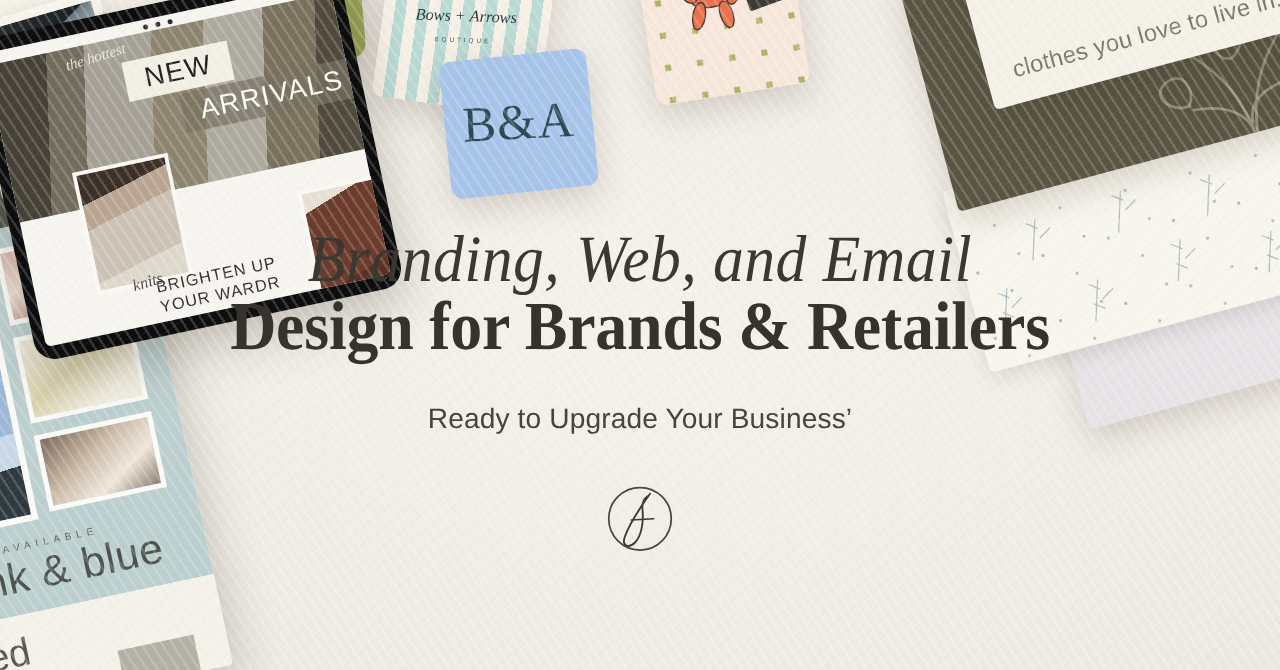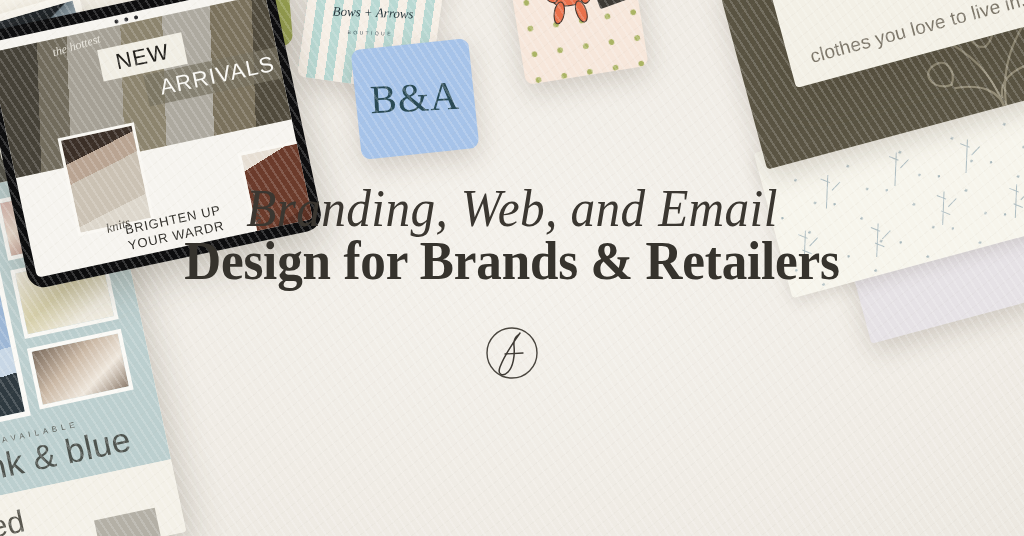--- a/index.html
+++ b/index.html
@@ -475,20 +475,21 @@
         <div>BRIGHTEN UP</div>
         <div>YOUR WARDR</div>
       </div>
     </div>
   </div>
 
   <div class="center-block">
     <div class="headline-1">Branding, Web, and Email</div>
     <div class="headline-2">Design for Brands &amp; Retailers</div>
     <div class="subhead">
+      <div>Ready to Upgrade Your Business’</div>
     </div>
     <div class="logo-wrap">
       <svg class="logo-mark" width="66" height="66" viewBox="0 0 66 66">
         <circle cx="33" cy="33" r="25" fill="none" stroke="#4a463f" stroke-width="1.4"></circle>
         <path d="M41 13 C31 27 24 39 21 47 C18 55 24 57 29 52 C34 47 36 36 35 26 C34.5 21 36 17 39 15" fill="none" stroke="#3e3a34" stroke-width="1.5" stroke-linecap="round"></path>
         <path d="M26 34 L44 33" fill="none" stroke="#3e3a34" stroke-width="1.3" stroke-linecap="round"></path>
       </svg>
     </div>
   </div>
 

